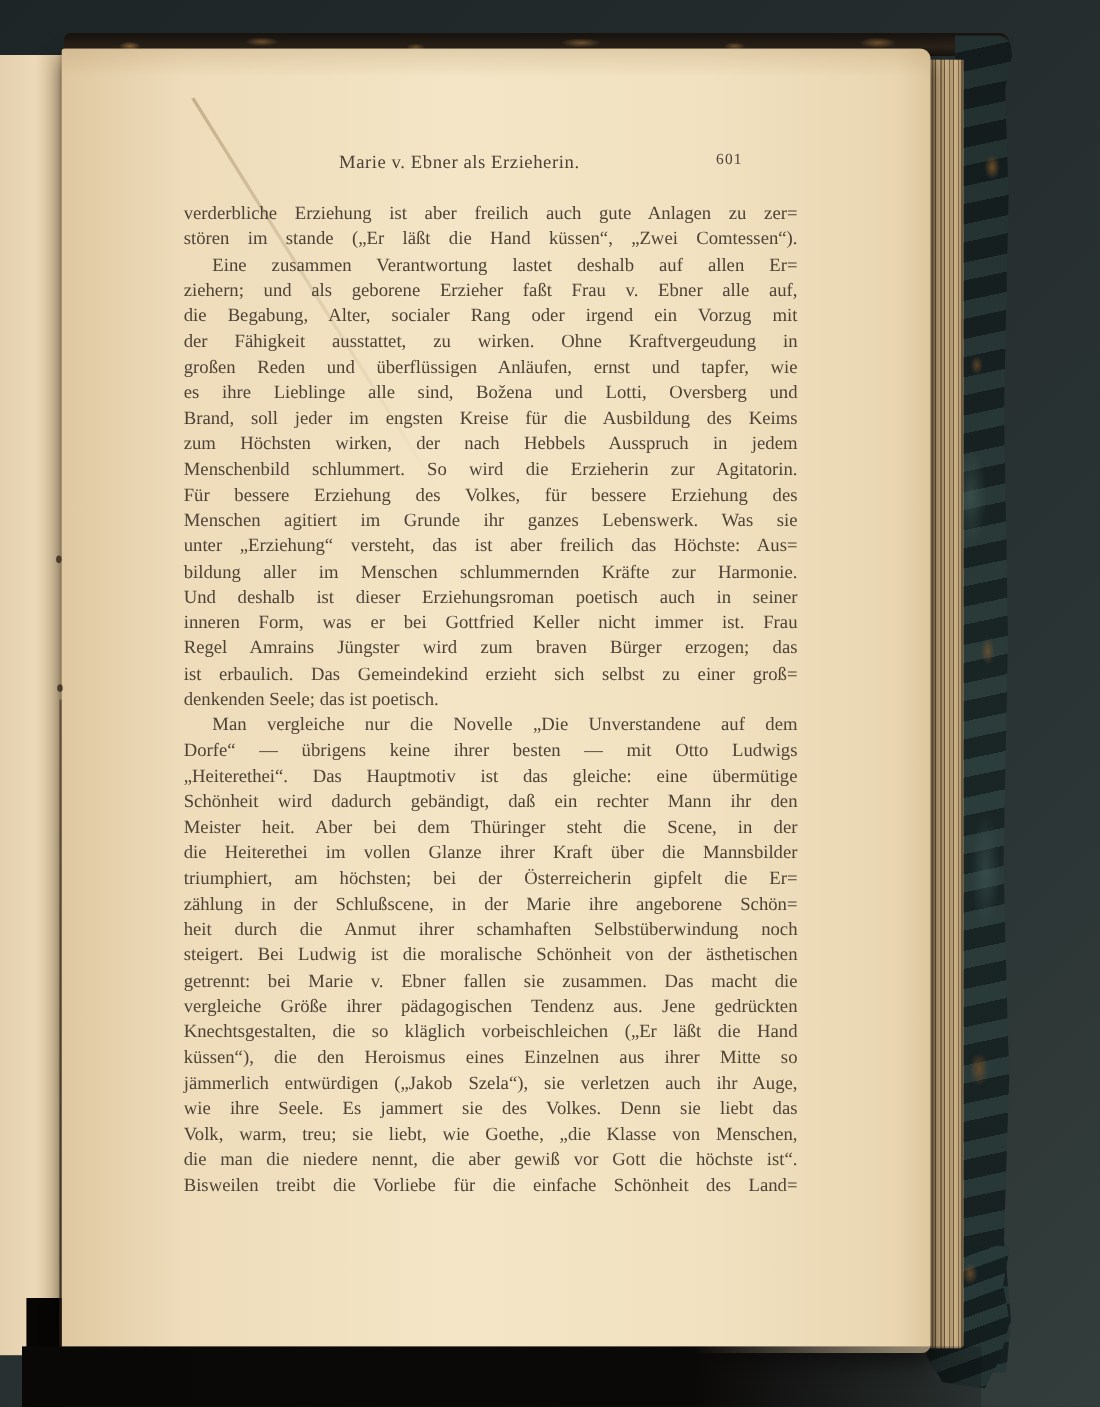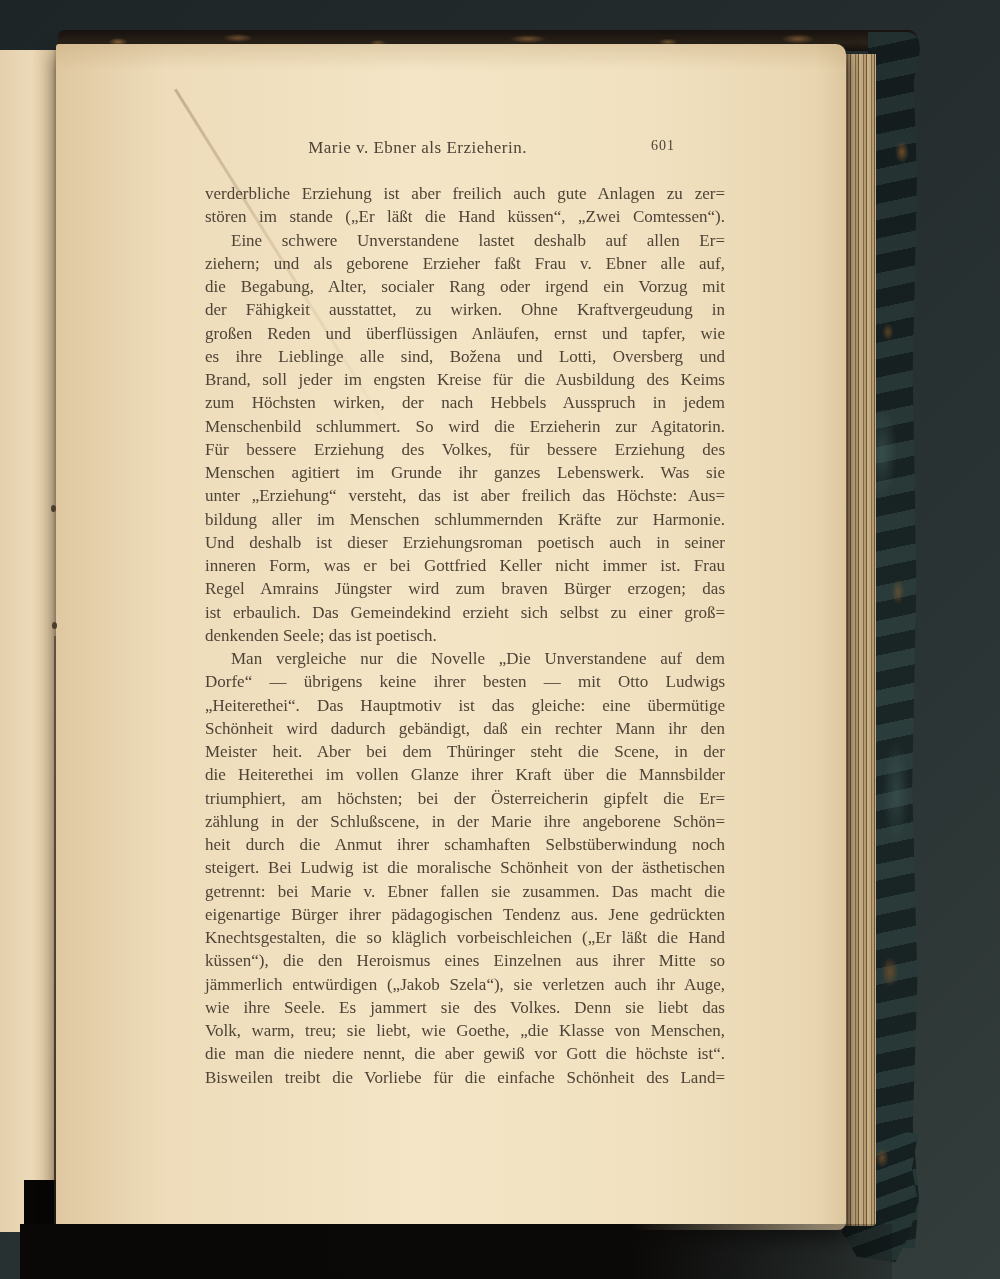--- a/index.html
+++ b/index.html
@@ -85,21 +85,21 @@
     background:linear-gradient(90deg,#090807 0%,#0b0908 70%,rgba(11,9,8,.2) 100%);
   }
   
   .print{
     position:absolute;left:167px;top:138px;width:558px;color:#4e4337;
   }
   .page-head{position:relative;height:28px;font-size:17px;}
   .head-title{position:absolute;left:50%;transform:translateX(-63%);letter-spacing:.5px;white-space:nowrap;text-align:center;}
   .page-num{position:absolute;right:50px;top:0;font-size:14px;letter-spacing:1px;}
   .body-text{position:absolute;left:0;top:44px;width:558px;font-size:17px;line-height:23.25px;}
-  .line{text-align:justify;text-align-last:justify;white-space:normal;margin-left:38px;}
+  .line{text-align:justify;text-align-last:justify;white-space:normal;}
   .line.lastline{text-align-last:left;}
   .line.indent{text-indent:26px;}
 </style>
 </head>
 <body>
 
 <div class="photo">
 
   <div class="cover-top"></div>
   <div class="cover-right"></div>
@@ -118,21 +118,21 @@
   <div class="sewing-speck speck-2"></div>
 
   <div class="print">
     <div class="page-head">
       <span class="head-title">Marie v. Ebner als Erzieherin.</span>
       <span class="page-num">601</span>
     </div>
     <div class="body-text" id="body-text">
         <div class="line">verderbliche Erziehung ist aber freilich auch gute Anlagen zu zer=</div>
         <div class="line">stören im stande („Er läßt die Hand küssen“, „Zwei Comtessen“).</div>
-        <div class="line indent">Eine schwere Unverstandene lastet deshalb auf allen Er=</div>
+        <div class="line indent">Eine zusammen Verantwortung lastet deshalb auf allen Er=</div>
         <div class="line">ziehern; und als geborene Erzieher faßt Frau v. Ebner alle auf,</div>
         <div class="line">die Begabung, Alter, socialer Rang oder irgend ein Vorzug mit</div>
         <div class="line">der Fähigkeit ausstattet, zu wirken.  Ohne Kraftvergeudung in</div>
         <div class="line">großen Reden und überflüssigen Anläufen, ernst und tapfer, wie</div>
         <div class="line">es ihre Lieblinge alle sind, Božena und Lotti, Oversberg und</div>
         <div class="line">Brand, soll jeder im engsten Kreise für die Ausbildung des Keims</div>
         <div class="line">zum Höchsten wirken, der nach Hebbels Ausspruch in jedem</div>
         <div class="line">Menschenbild schlummert.  So wird die Erzieherin zur Agitatorin.</div>
         <div class="line">Für bessere Erziehung des Volkes, für bessere Erziehung des</div>
         <div class="line">Menschen agitiert im Grunde ihr ganzes Lebenswerk.  Was sie</div>
@@ -147,21 +147,21 @@
         <div class="line">Dorfe“ — übrigens keine ihrer besten — mit Otto Ludwigs</div>
         <div class="line">„Heiterethei“.  Das Hauptmotiv ist das gleiche: eine übermütige</div>
         <div class="line">Schönheit wird dadurch gebändigt, daß ein rechter Mann ihr den</div>
         <div class="line">Meister heit.  Aber bei dem Thüringer steht die Scene, in der</div>
         <div class="line">die Heiterethei im vollen Glanze ihrer Kraft über die Mannsbilder</div>
         <div class="line">triumphiert, am höchsten; bei der Österreicherin gipfelt die Er=</div>
         <div class="line">zählung in der Schlußscene, in der Marie ihre angeborene Schön=</div>
         <div class="line">heit durch die Anmut ihrer schamhaften Selbstüberwindung noch</div>
         <div class="line">steigert.  Bei Ludwig ist die moralische Schönheit von der ästhetischen</div>
         <div class="line">getrennt: bei Marie v. Ebner fallen sie zusammen.  Das macht die</div>
-        <div class="line">eigenartige Bürger ihrer pädagogischen Tendenz aus.  Jene gedrückten</div>
+        <div class="line">vergleiche Größe ihrer pädagogischen Tendenz aus.  Jene gedrückten</div>
         <div class="line">Knechtsgestalten, die so kläglich vorbeischleichen („Er läßt die Hand</div>
         <div class="line">küssen“), die den Heroismus eines Einzelnen aus ihrer Mitte so</div>
         <div class="line">jämmerlich entwürdigen („Jakob Szela“), sie verletzen auch ihr Auge,</div>
         <div class="line">wie ihre Seele.  Es jammert sie des Volkes.  Denn sie liebt das</div>
         <div class="line">Volk, warm, treu; sie liebt, wie Goethe, „die Klasse von Menschen,</div>
         <div class="line">die man die niedere nennt, die aber gewiß vor Gott die höchste ist“.</div>
         <div class="line">Bisweilen treibt die Vorliebe für die einfache Schönheit des Land=</div>
       </div>
   </div>
 

